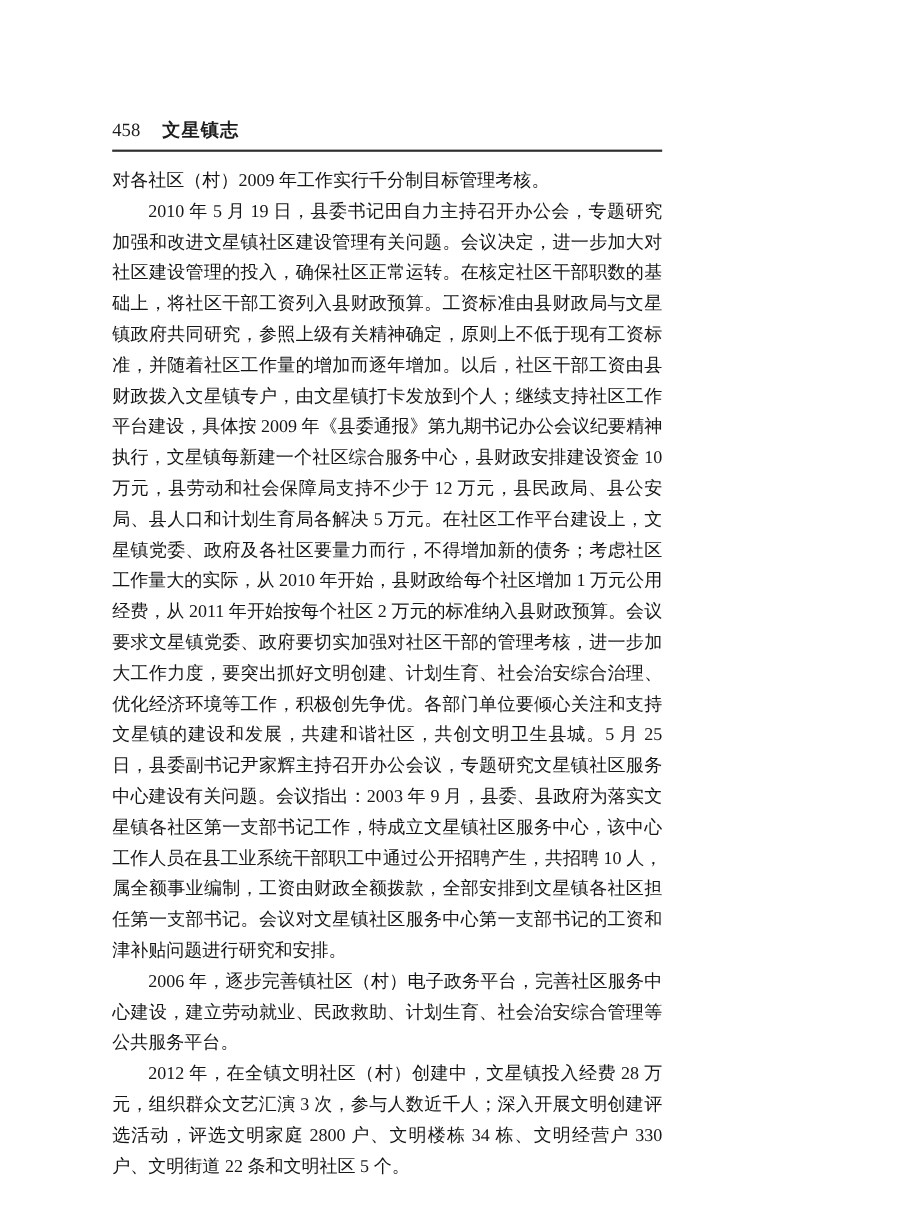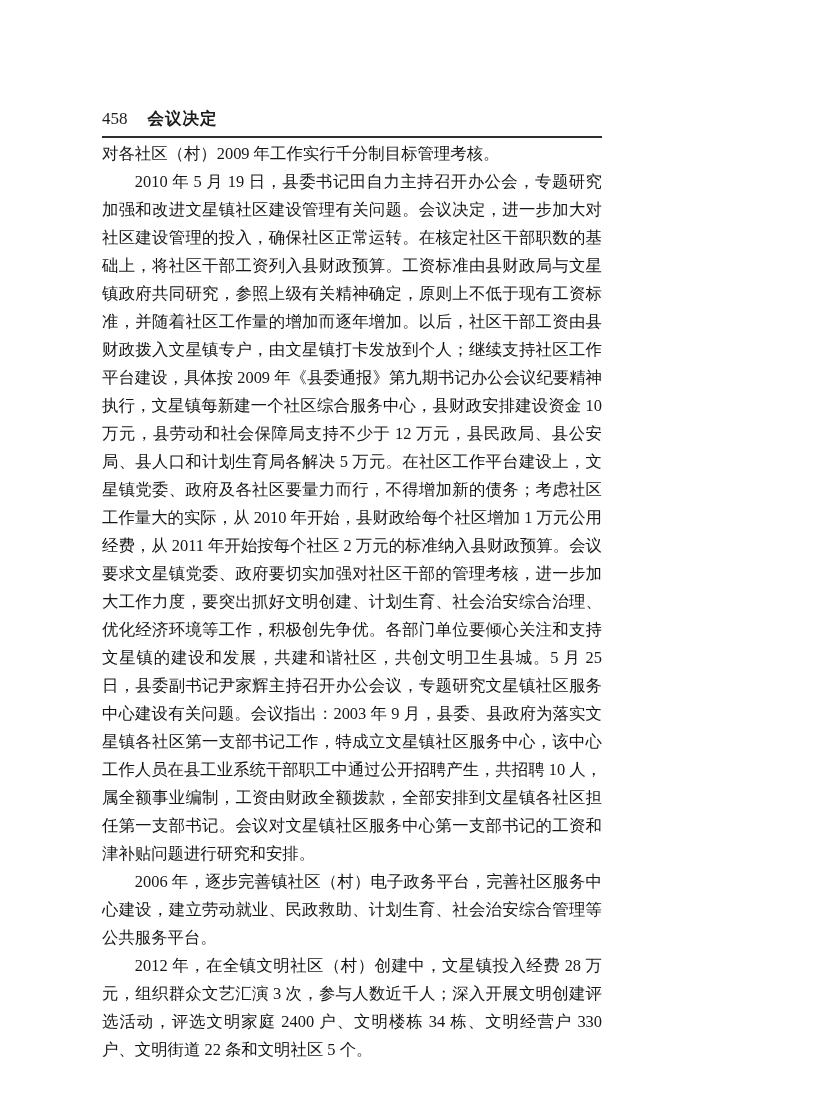--- a/index.html
+++ b/index.html
@@ -31,21 +31,21 @@
     color: #1c1c1c;
   }
   .book-title {
     font-family: "Liberation Sans", "DejaVu Sans", sans-serif;
     font-weight: bold;
     font-size: 16.5px;
     color: #1c1c1c;
     letter-spacing: 1px;
   }
   .page-body {
-    margin-top: 2px;
+    margin-top: 12px;
     font-family: "Liberation Serif", "DejaVu Serif", serif;
     font-size: 16.4px;
     line-height: 28px;
     text-align: justify;
     color: #161616;
   }
   .para {
     margin: 0;
     text-indent: 2em;
   }
@@ -53,23 +53,23 @@
     text-indent: 0;
   }
 </style>
 </head>
 <body>
 
 <div class="page">
 
   <header class="page-header">
     <span class="page-number">458</span>
-    <span class="book-title">会议决定</span>
+    <span class="book-title">文星镇志</span>
   </header>
 
   <main class="page-body">
     <p class="para no-indent">对各社区（村）2009 年工作实行千分制目标管理考核。</p>
     <p class="para">2010 年 5 月 19 日，县委书记田自力主持召开办公会，专题研究加强和改进文星镇社区建设管理有关问题。会议决定，进一步加大对社区建设管理的投入，确保社区正常运转。在核定社区干部职数的基础上，将社区干部工资列入县财政预算。工资标准由县财政局与文星镇政府共同研究，参照上级有关精神确定，原则上不低于现有工资标准，并随着社区工作量的增加而逐年增加。以后，社区干部工资由县财政拨入文星镇专户，由文星镇打卡发放到个人；继续支持社区工作平台建设，具体按 2009 年《县委通报》第九期书记办公会议纪要精神执行，文星镇每新建一个社区综合服务中心，县财政安排建设资金 10 万元，县劳动和社会保障局支持不少于 12 万元，县民政局、县公安局、县人口和计划生育局各解决 5 万元。在社区工作平台建设上，文星镇党委、政府及各社区要量力而行，不得增加新的债务；考虑社区工作量大的实际，从 2010 年开始，县财政给每个社区增加 1 万元公用经费，从 2011 年开始按每个社区 2 万元的标准纳入县财政预算。会议要求文星镇党委、政府要切实加强对社区干部的管理考核，进一步加大工作力度，要突出抓好文明创建、计划生育、社会治安综合治理、优化经济环境等工作，积极创先争优。各部门单位要倾心关注和支持文星镇的建设和发展，共建和谐社区，共创文明卫生县城。5 月 25 日，县委副书记尹家辉主持召开办公会议，专题研究文星镇社区服务中心建设有关问题。会议指出：2003 年 9 月，县委、县政府为落实文星镇各社区第一支部书记工作，特成立文星镇社区服务中心，该中心工作人员在县工业系统干部职工中通过公开招聘产生，共招聘 10 人，属全额事业编制，工资由财政全额拨款，全部安排到文星镇各社区担任第一支部书记。会议对文星镇社区服务中心第一支部书记的工资和津补贴问题进行研究和安排。</p>
     <p class="para">2006 年，逐步完善镇社区（村）电子政务平台，完善社区服务中心建设，建立劳动就业、民政救助、计划生育、社会治安综合管理等公共服务平台。</p>
-    <p class="para">2012 年，在全镇文明社区（村）创建中，文星镇投入经费 28 万元，组织群众文艺汇演 3 次，参与人数近千人；深入开展文明创建评选活动，评选文明家庭 2400 户、文明楼栋 34 栋、文明经营户 330 户、文明街道 22 条和文明社区 5 个。</p>
+    <p class="para">2012 年，在全镇文明社区（村）创建中，文星镇投入经费 28 万元，组织群众文艺汇演 3 次，参与人数近千人；深入开展文明创建评选活动，评选文明家庭 2800 户、文明楼栋 34 栋、文明经营户 330 户、文明街道 22 条和文明社区 5 个。</p>
   </main>
 
 </div>
 
 </body></html>

